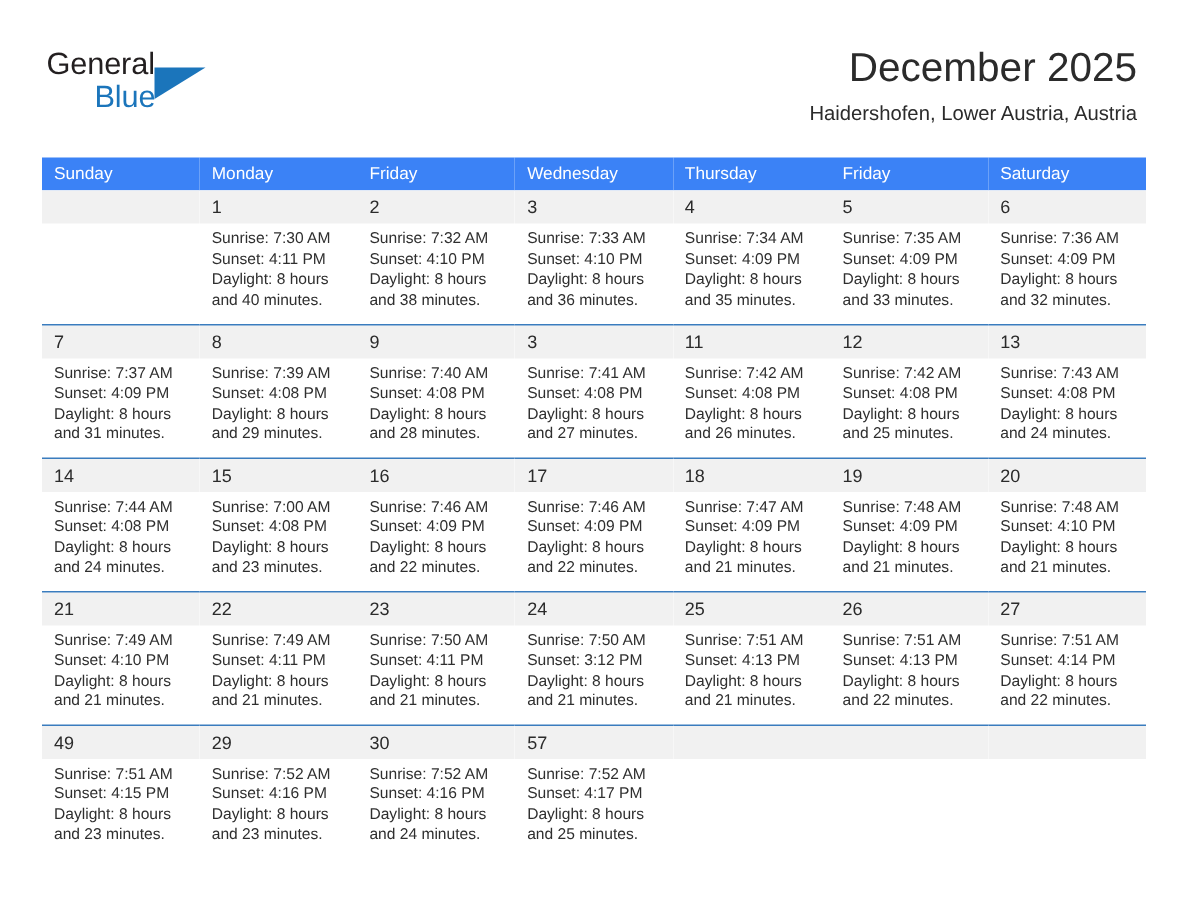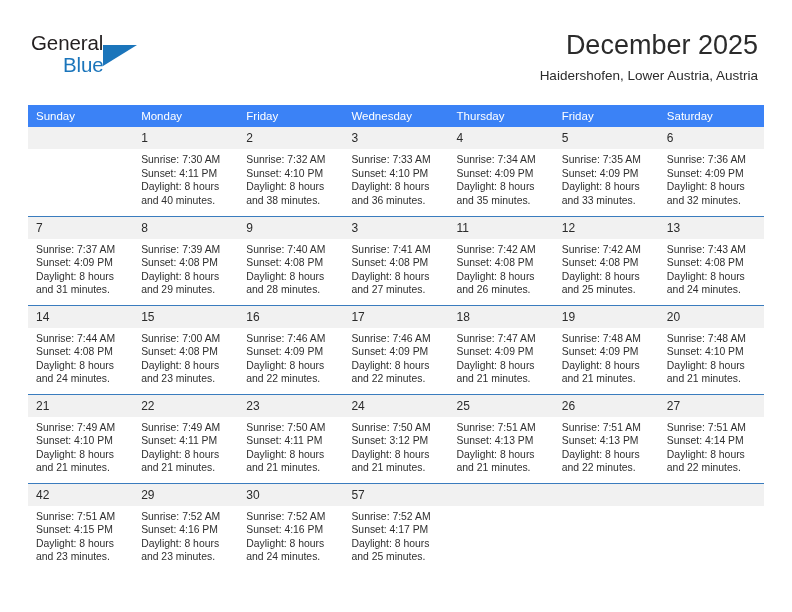--- a/index.html
+++ b/index.html
@@ -422,21 +422,21 @@
             <div class="info">
               <div>Sunrise: 7:51 AM</div>
               <div>Sunset: 4:14 PM</div>
               <div>Daylight: 8 hours</div>
               <div>and 22 minutes.</div>
             </div>
           </td>
         </tr>
         <tr class="week-row">
           <td class="">
-            <span class="daynum">42</span>
+            <span class="daynum">49</span>
             <div class="info">
               <div>Sunrise: 7:51 AM</div>
               <div>Sunset: 4:15 PM</div>
               <div>Daylight: 8 hours</div>
               <div>and 23 minutes.</div>
             </div>
           </td>
           <td class="">
             <span class="daynum">29</span>
             <div class="info">

